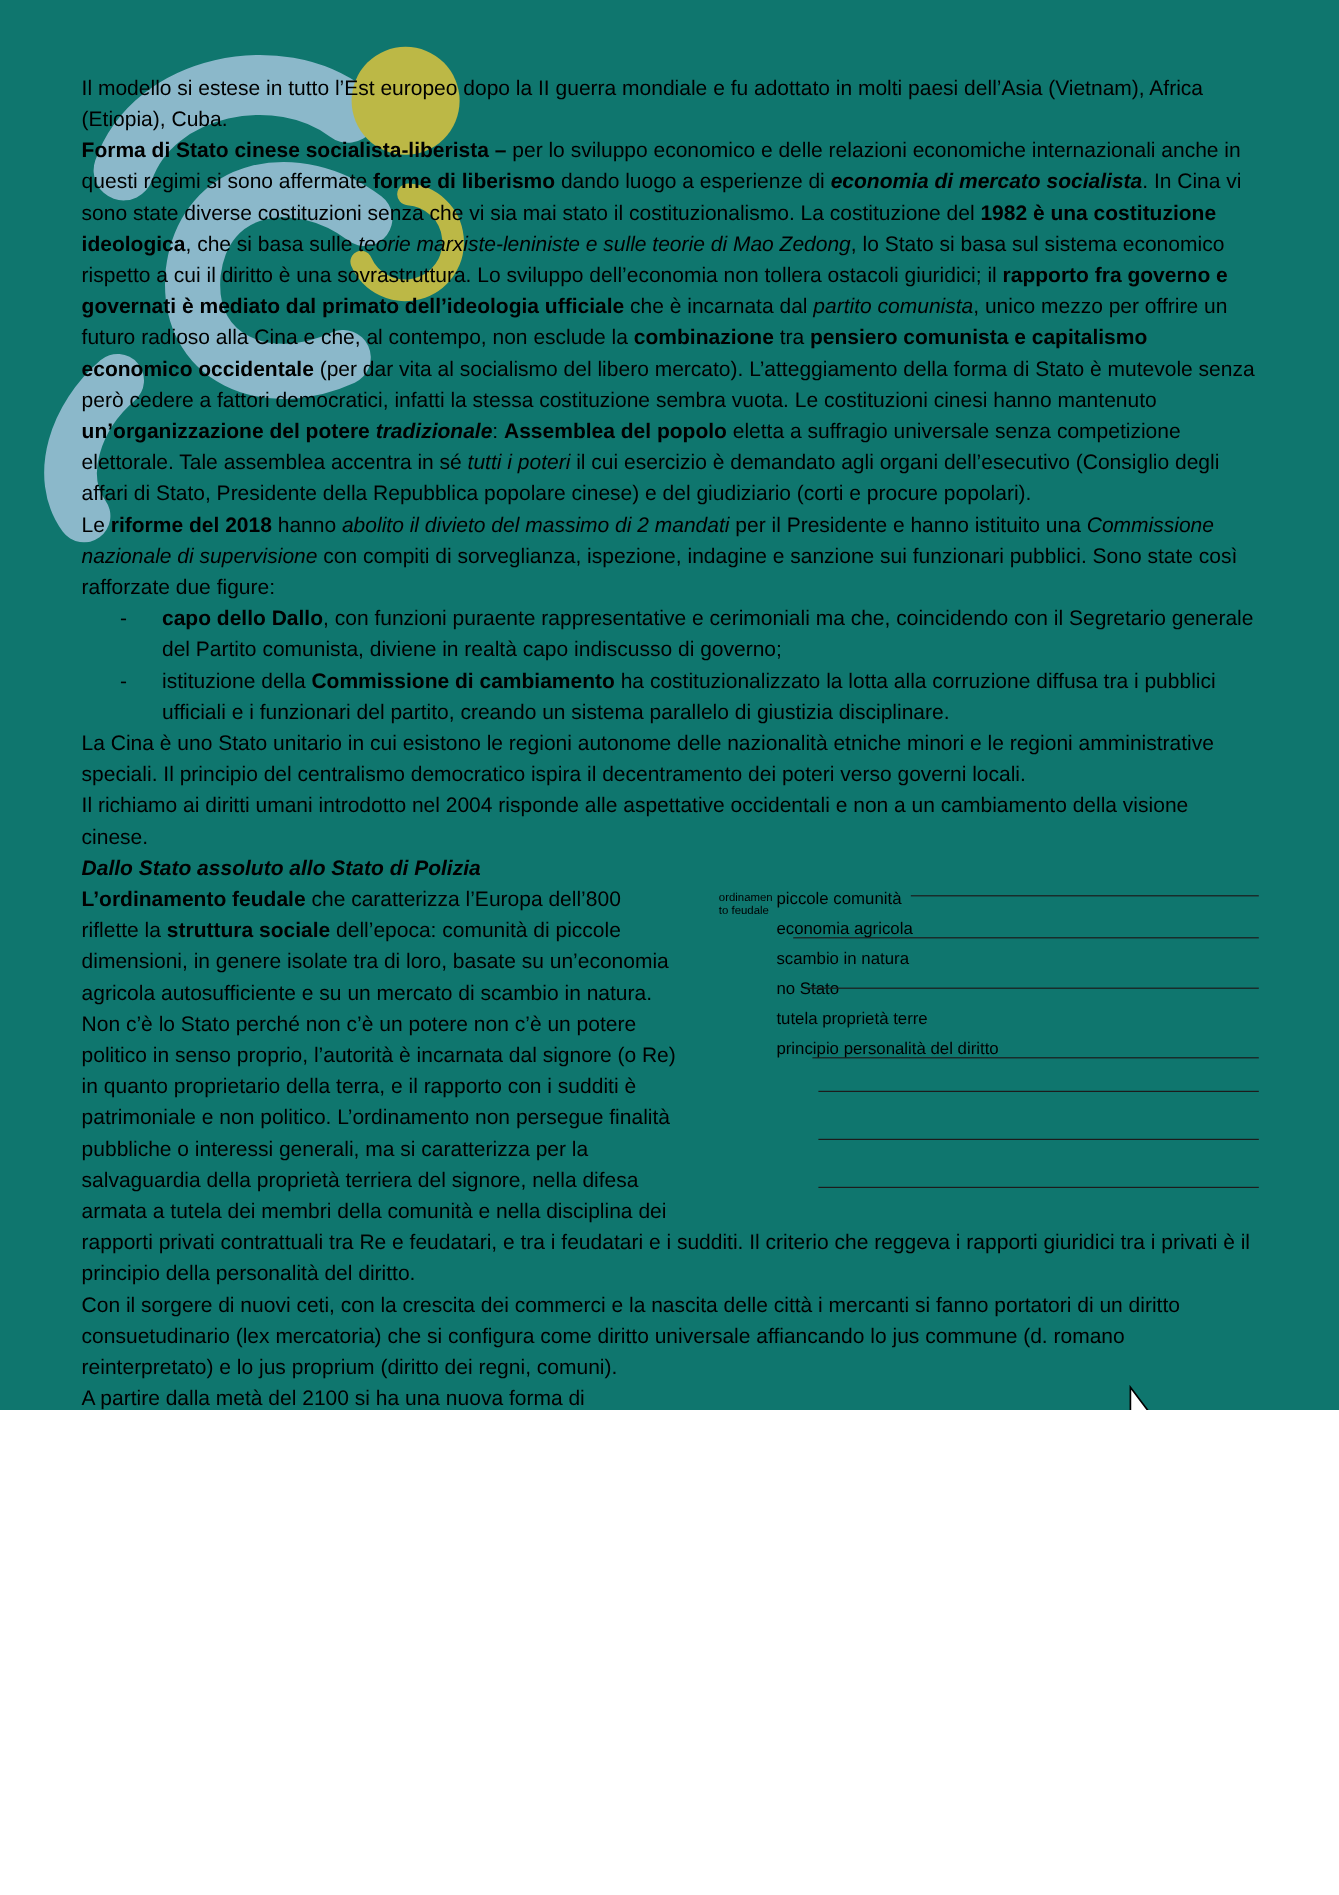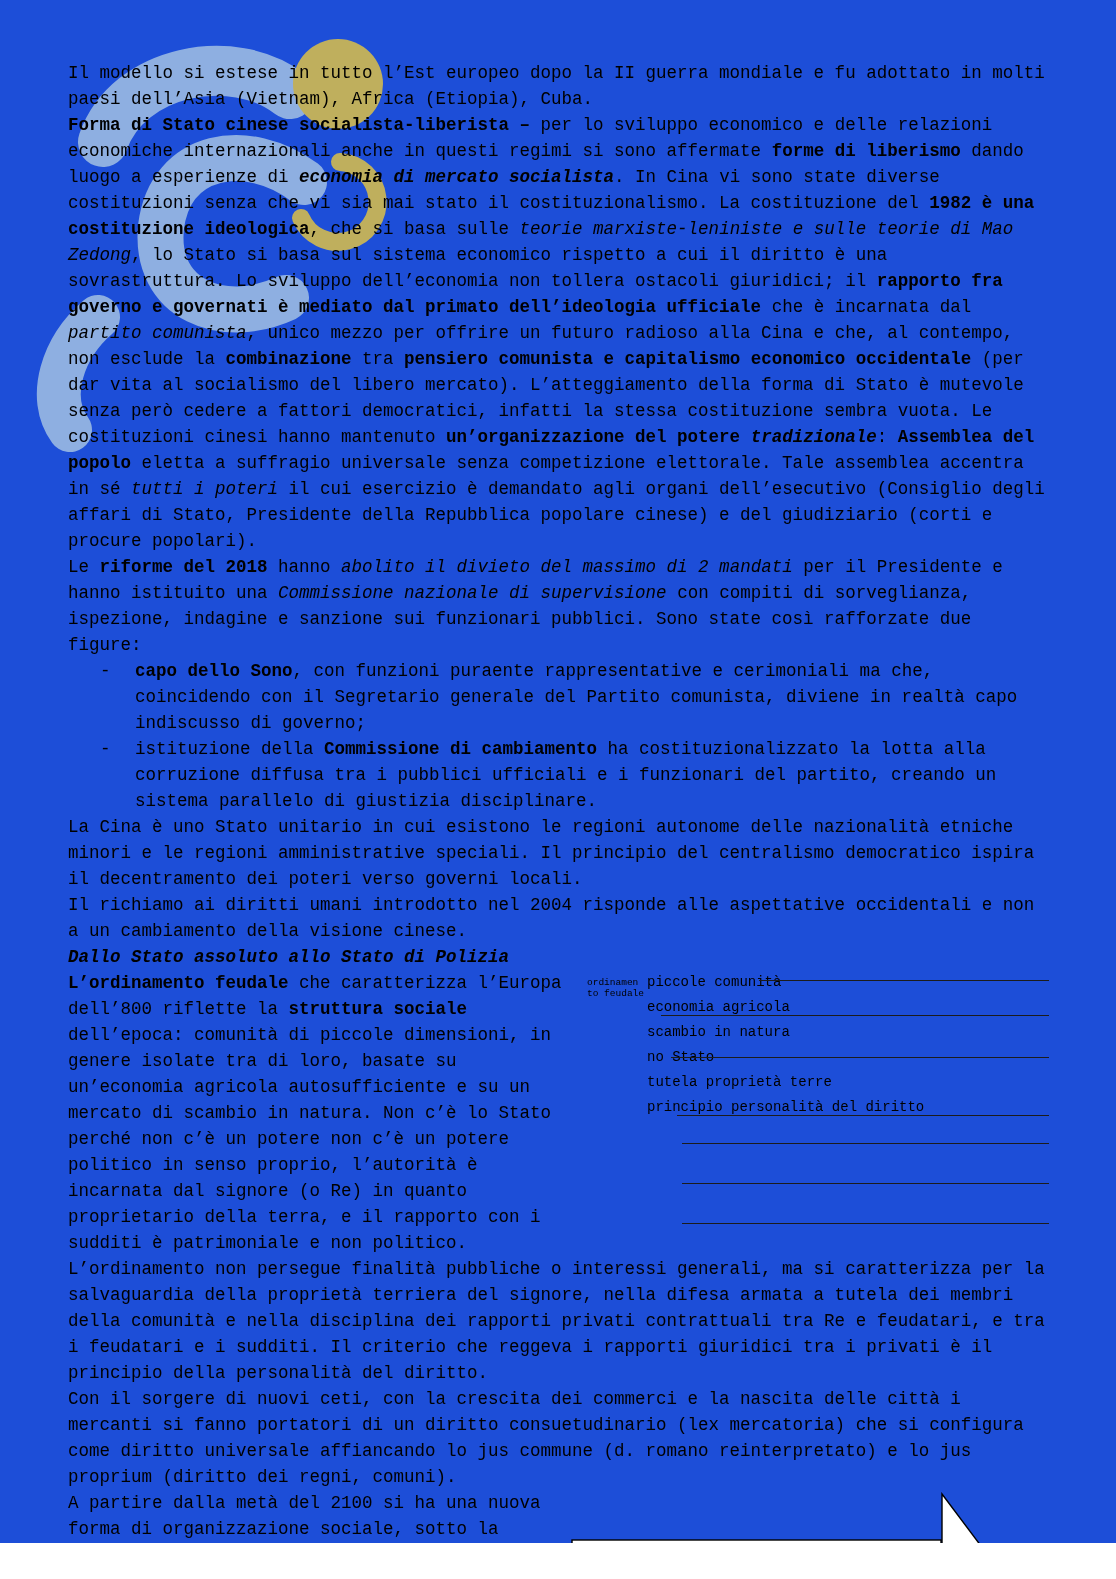--- a/index.html
+++ b/index.html
@@ -1,36 +1,36 @@
 <!DOCTYPE html>
 <html lang="it"><head>
 <meta charset="utf-8">
 <style>
   *{box-sizing:border-box}
   html,body{margin:0;padding:0;background:#ffffff}
   .page{
-    position:relative;width:1116px;height:1543px;margin:0 auto;background:#1d4ed8;
+    position:relative;width:1116px;height:1175px;margin:0 auto;background:#0f766e;
     overflow:hidden;color:#000;
-    font-family:Liberation Mono, monospace;
+    font-family:Liberation Sans, sans-serif;
     font-size:17.5px;line-height:26px;
   }
   .watermark{position:absolute;left:18px;top:22px;opacity:.78;z-index:0}
   .doc{position:absolute;left:68px;top:60px;width:981px;z-index:1}
   p{margin:0}
   .b{font-weight:bold}
   .i{font-style:italic}
   .heading{font-weight:bold;font-style:italic}
   .bullet{display:flex;padding-left:32px}
   .dash{flex:none;width:35px}
   .btext{flex:1}
 
   
   .feudal{float:right;width:462px;height:268px;margin-left:18px;margin-bottom:4px;
           position:relative;padding:4px 0 0 60px}
-  .feudal-label{position:absolute;left:0;top:8px;width:58px;font-size:9.5px;
+  .feudal-label{position:absolute;left:12px;top:8px;width:58px;font-size:9.5px;
                 line-height:10.5px;white-space:pre-line}
   .feudal-row{position:relative;font-size:14px;line-height:16px;height:25px}
   .fline{position:absolute;right:0;height:0;border-top:1.3px solid #1c1c1c}
   .fblank{margin-left:35px;border-bottom:1.3px solid #1c1c1c}
 
   
   .arrowfig{float:right;width:478px;height:205px;margin-left:14px;margin-top:2px;position:relative}
   .arrowfig svg{position:absolute;left:0;top:0}
   .stage{position:absolute;top:56px;width:140px;text-align:left;line-height:22px;
          white-space:pre-line;font-size:17.5px}
@@ -48,21 +48,21 @@
     <path d="M 283 196 A 40 40 0 1 0 322 140" fill="none" stroke-width="18" stroke-linecap="round" stroke="#edcb3b"></path>
   </svg>
 
   <div class="doc" id="doc">
       <p><span>Il modello si estese in tutto l’Est europeo dopo la II guerra mondiale e fu adottato in molti paesi dell’Asia (Vietnam), Africa (Etiopia), Cuba.</span></p>
       <p><span class="b">Forma di Stato cinese socialista-liberista – </span><span>per lo sviluppo economico e delle relazioni economiche internazionali anche in questi regimi si sono affermate </span><span class="b">forme di liberismo</span><span> dando luogo a esperienze di </span><span class="b i">economia di mercato socialista</span><span>. In Cina vi sono state diverse costituzioni senza che vi sia mai stato il costituzionalismo. La costituzione del </span><span class="b">1982 è una costituzione ideologica</span><span>, che si basa sulle </span><span class="i">teorie marxiste-leniniste e sulle teorie di Mao Zedong</span><span>, lo Stato si basa sul sistema economico rispetto a cui il diritto è una sovrastruttura. Lo sviluppo dell’economia non tollera ostacoli giuridici; il </span><span class="b">rapporto fra governo e governati è mediato dal primato dell’ideologia ufficiale</span><span> che è incarnata dal </span><span class="i">partito comunista</span><span>, unico mezzo per offrire un futuro radioso alla Cina e che, al contempo, non esclude la </span><span class="b">combinazione</span><span> tra </span><span class="b">pensiero comunista e capitalismo economico occidentale</span><span> (per dar vita al socialismo del libero mercato). L’atteggiamento della forma di Stato è mutevole senza però cedere a fattori democratici, infatti la stessa costituzione sembra vuota. Le costituzioni cinesi hanno mantenuto </span><span class="b">un’organizzazione del potere </span><span class="b i">tradizionale</span><span>: </span><span class="b">Assemblea del popolo</span><span> eletta a suffragio universale senza competizione elettorale. Tale assemblea accentra in sé </span><span class="i">tutti i poteri</span><span> il cui esercizio è demandato agli organi dell’esecutivo (Consiglio degli affari di Stato, Presidente della Repubblica popolare cinese) e del giudiziario (corti e procure popolari).</span></p>
       <p><span>Le </span><span class="b">riforme del 2018</span><span> hanno </span><span class="i">abolito il divieto del massimo di 2 mandati</span><span> per il Presidente e hanno istituito una </span><span class="i">Commissione nazionale di supervisione</span><span> con compiti di sorveglianza, ispezione, indagine e sanzione sui funzionari pubblici. Sono state così rafforzate due figure:</span></p>
       <div>
         <div class="bullet">
           <span class="dash">-</span>
-          <span class="btext"><span class="b">capo dello Sono</span><span>, con funzioni puraente rappresentative e cerimoniali ma che, coincidendo con il Segretario generale del Partito comunista, diviene in realtà capo indiscusso di governo;</span></span>
+          <span class="btext"><span class="b">capo dello Dallo</span><span>, con funzioni puraente rappresentative e cerimoniali ma che, coincidendo con il Segretario generale del Partito comunista, diviene in realtà capo indiscusso di governo;</span></span>
         </div>
         <div class="bullet">
           <span class="dash">-</span>
           <span class="btext"><span>istituzione della </span><span class="b">Commissione di cambiamento</span><span> ha costituzionalizzato la lotta alla corruzione diffusa tra i pubblici ufficiali e i funzionari del partito, creando un sistema parallelo di giustizia disciplinare.</span></span>
         </div>
       </div>
       <p><span>La Cina è uno Stato unitario in cui esistono le regioni autonome delle nazionalità etniche minori e le regioni amministrative speciali. Il principio del centralismo democratico ispira il decentramento dei poteri verso governi locali.</span></p>
       <p><span>Il richiamo ai diritti umani introdotto nel 2004 risponde alle aspettative occidentali e non a un cambiamento della visione cinese.</span></p>
       <p class="heading"><span class="b i">Dallo Stato assoluto allo Stato di Polizia</span></p>
       <div class="feudal">

